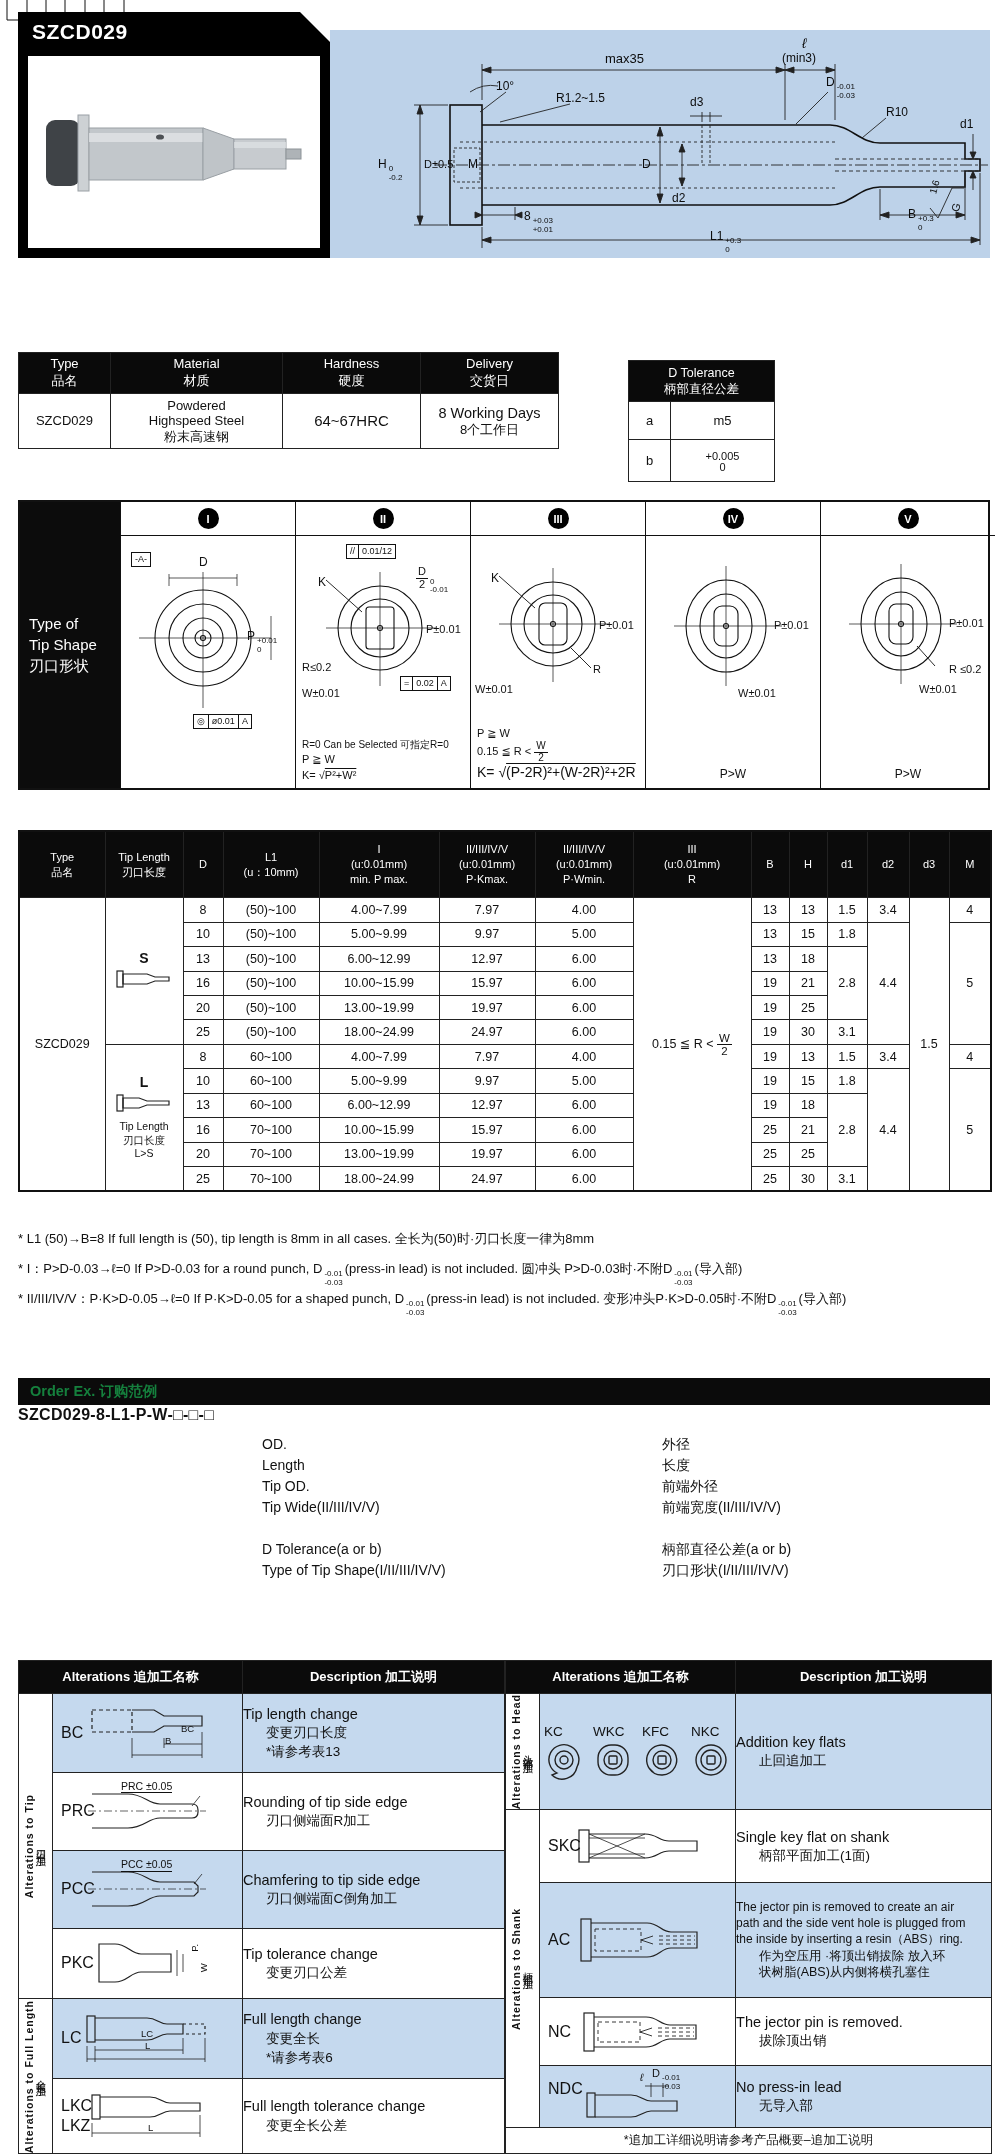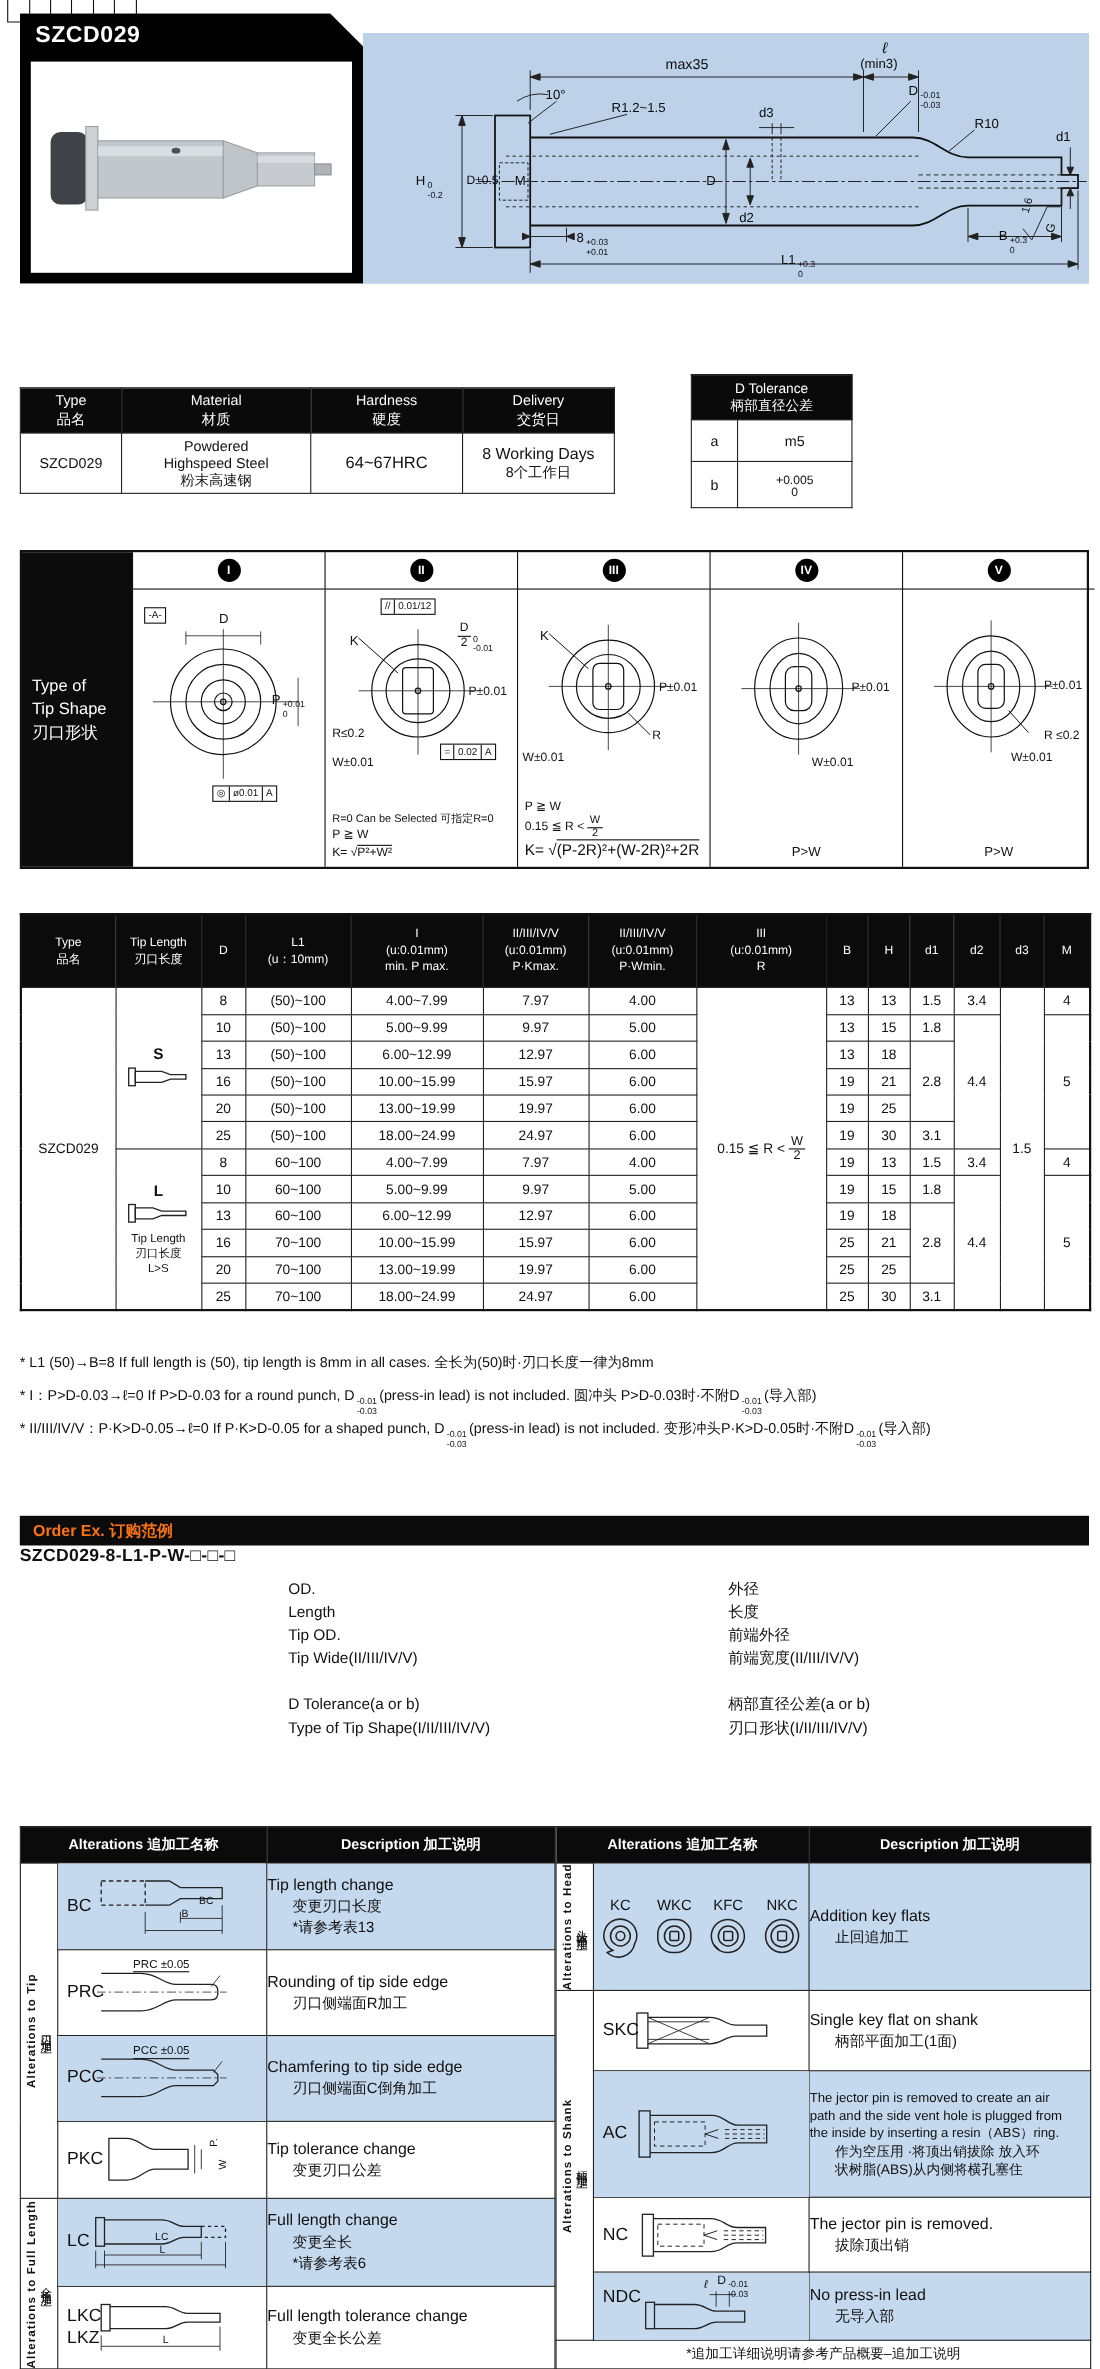--- a/index.html
+++ b/index.html
@@ -16,21 +16,21 @@
   .lbl{position:absolute;font-size:12px;white-space:nowrap;color:#0c0c0c;line-height:1;}
   .stack{display:inline-flex;flex-direction:column;vertical-align:-3px;margin-left:2px;}
   .stack i{font-style:normal;font-size:8px;line-height:8.5px;}
   .rot{transform:rotate(-75deg);transform-origin:center;}
   
   table{border-collapse:collapse;table-layout:fixed;}
   .itable{position:absolute;left:18px;top:352px;width:540px;}
   .itable td{border:1px solid #222;text-align:center;}
   .itable .hd td{background:#0a0a0a;color:#fff;height:38px;font-size:13px;line-height:1.3;}
   .itable .bd td{height:52px;font-size:13px;line-height:1.2;}
-  .ttable{position:absolute;left:628px;top:340px;width:146px;padding-left:45px;}
+  .ttable{position:absolute;left:628px;top:360px;width:146px;padding-left:45px;}
   .ttable td{border:1px solid #222;text-align:center;}
   .ttable .hd td{background:#0a0a0a;color:#fff;height:38px;font-size:12.5px;line-height:1.3;}
   .ttable .bd td{font-size:13px;}
   .tstack{display:inline-flex;flex-direction:column;line-height:11px;font-size:11px;}
   
   .ts{position:absolute;left:18px;top:500px;width:972px;height:290px;border:2px solid #111;background:#fff;
       display:grid;grid-template-columns:100px repeat(5,1fr);grid-template-rows:34px 1fr;box-sizing:border-box;}
   .ts-title{grid-row:1/3;background:#0c0c0c;color:#fff;display:flex;flex-direction:column;justify-content:center;
             gap:4px;padding-left:9px;font-size:15px;}
   .ts-head{border-left:1px solid #111;border-bottom:1px solid #111;display:flex;align-items:center;justify-content:center;}
@@ -50,21 +50,21 @@
   .mt td{border:1px solid #222;text-align:center;font-size:12.5px;padding:0;}
   .mt .hd td{background:#0b0b0b;color:#fff;font-size:11px;line-height:1.35;height:64px;}
   .mt tr.r{height:24px;}
   .biglet{font-size:14px;font-weight:bold;margin-bottom:2px;}
   .tipnote{font-size:10.5px;line-height:1.3;margin-top:3px;}
   
   .fn-line{position:absolute;left:18px;font-size:13px;white-space:nowrap;}
   .fstack{display:inline-flex;flex-direction:column;vertical-align:-3px;margin:0 2px;}
   .fstack i{font-style:normal;font-size:8px;line-height:8.5px;}
   
-  .obar{position:absolute;left:18px;top:1378px;width:972px;height:27px;background:#0b0b0b;color:#f97316;
+  .obar{position:absolute;left:18px;top:1378px;width:972px;height:27px;background:#0b0b0b;color:#15803d;
         font-size:14.5px;font-weight:bold;display:flex;align-items:center;padding-left:12px;box-sizing:border-box;}
   .ocode{position:absolute;left:18px;top:1406px;font-size:16px;font-weight:bold;letter-spacing:.3px;}
   .orow{position:absolute;left:262px;width:710px;font-size:14px;display:flex;}
   .orow .en{width:400px;}
   
   .alt-wrap{position:absolute;left:18px;top:1660px;width:972px;display:flex;}
   .alt{width:486px;}
   .alt td{border:1px solid #222;padding:0;vertical-align:middle;}
   .alt .hd td{background:#0b0b0b;color:#fff;font-size:13px;font-weight:bold;height:32px;text-align:center;}
   .blue{background:#c5d9ee;}
@@ -73,21 +73,21 @@
   .vcn{writing-mode:vertical-rl;font-size:10.5px;letter-spacing:2px;}
   .icell{position:relative;}
   .icell svg{display:block;margin:0 auto;}
   .code{position:absolute;left:8px;top:50%;transform:translateY(-50%);font-size:16px;}
   .dim-lbl{position:absolute;font-size:9.5px;line-height:1;}
   .dcell{padding:6px 10px;font-size:14.5px;line-height:1.4;text-align:left;}
   .dcell .cn{font-size:13.5px;margin-left:23px;}
   .dcell.small{font-size:12px;line-height:1.32;}
   .dcell.small .cn{font-size:12.5px;}
   .kcrow{display:flex;justify-content:center;gap:9px;}
-  .kitem{display:flex;flex-direction:column;align-items:center;font-size:13.5px;gap:1px;}
+  .kitem{display:flex;flex-direction:column;font-size:13.5px;gap:1px;}
   .noterow td{height:25px;text-align:center;font-size:12.5px;}
   .ulab{border-bottom:1px solid #111;padding-bottom:1px;}
 </style>
 </head>
 <body>
 
 <div class="page">
 
   
   <div class="photo-box">

